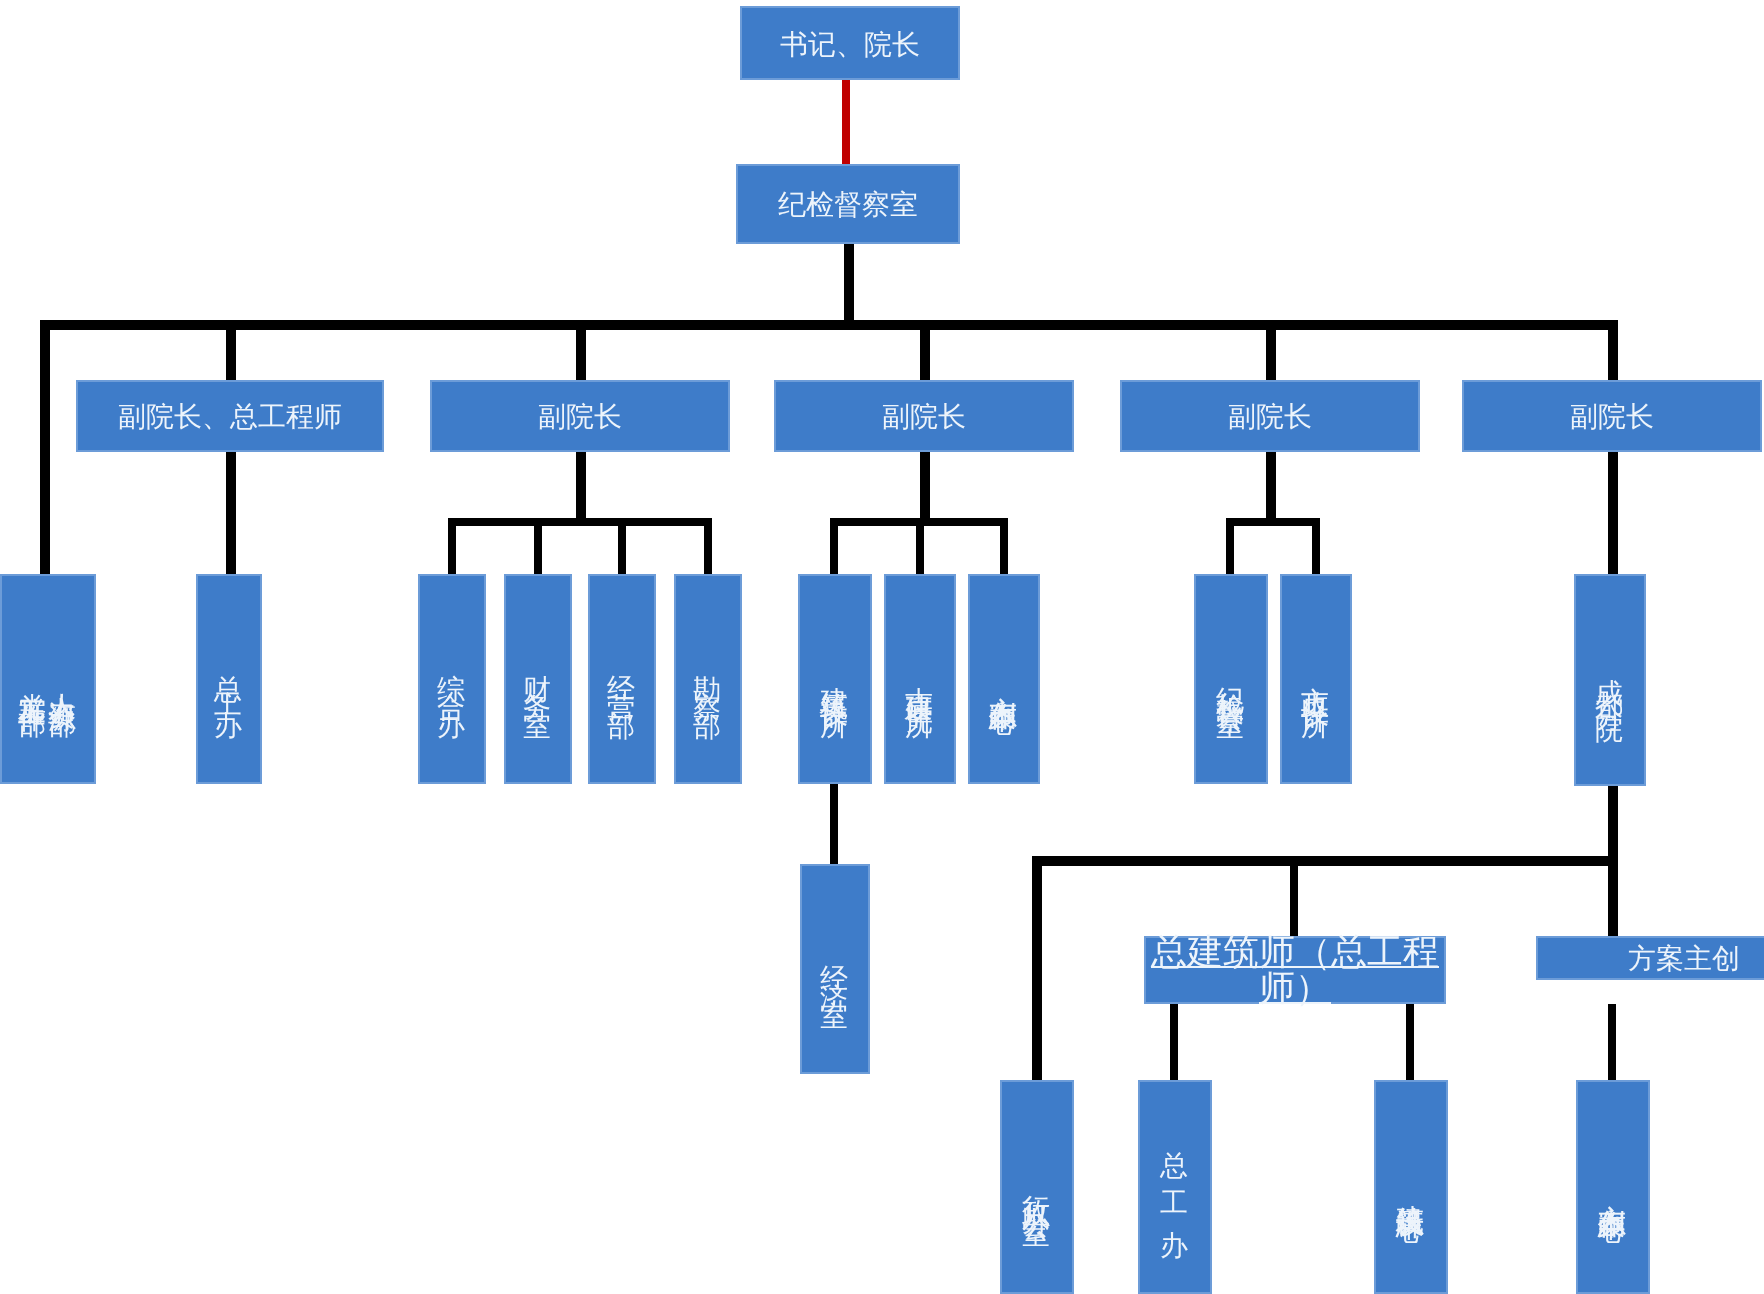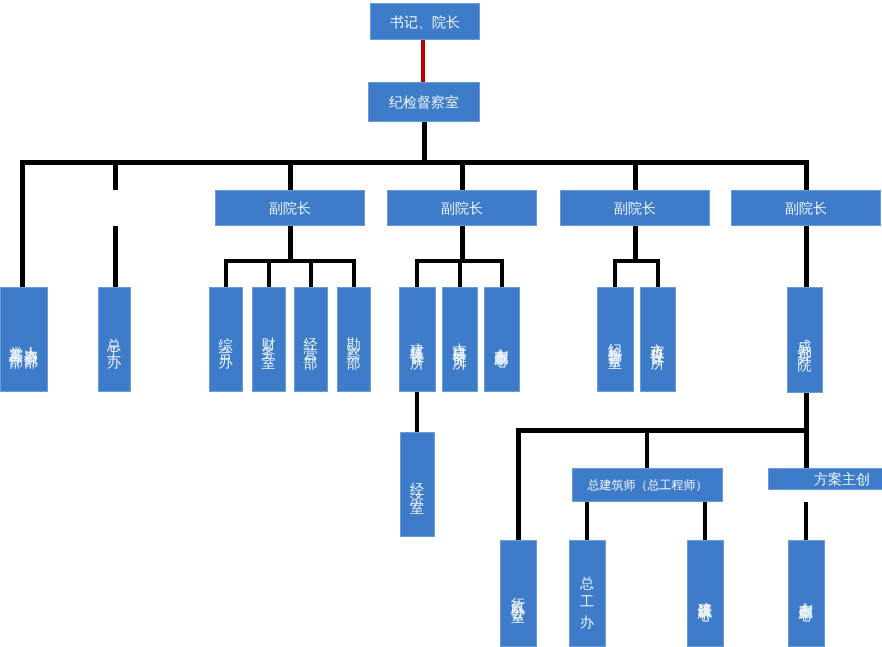--- a/index.html
+++ b/index.html
@@ -7,21 +7,21 @@
   .canvas{
     position:relative;width:882px;height:647px;background:#ffffff;overflow:hidden;
     font-family:"Liberation Sans","DejaVu Sans",sans-serif;
     --fill:#3E7CC9;--border:#6C9CD8;--text:#EDF4FB;--line:#000000;--redline:#C00000;
   }
   .box{
     position:absolute;background:var(--fill);border:1px solid var(--border);
     color:var(--text);display:flex;align-items:center;justify-content:center;
     font-size:14px;line-height:1;text-align:center;
   }
-  .box.small{font-size:12px;}
+  .box.small{font-size:18px;text-decoration:underline;}
   .vt{writing-mode:vertical-rl;text-orientation:upright;letter-spacing:3px;}
   .s1{letter-spacing:1px;}
   .s2{letter-spacing:2px;}
   .s6{letter-spacing:6px;}
   .s9{letter-spacing:9px;}
   .s20{letter-spacing:20px;}
   .two{gap:1px;}
   .l{position:absolute;background:var(--line);}
   .l.r{background:var(--redline);}
 </style>
@@ -66,20 +66,23 @@
   <div class="l" style="left:703px;top:502px;width:4px;height:38px"></div>
   <div class="l" style="left:804px;top:502px;width:4px;height:38px"></div>
 
   <div class="box" style="left:370px;top:3px;width:110px;height:37px">
     <span>书记、院长</span>
   </div>
   <div class="box" style="left:368px;top:82px;width:112px;height:40px">
     <span>纪检督察室</span>
   </div>
 
+  <div class="box" style="left:38px;top:190px;width:154px;height:36px">
+    <span>副院长、总工程师</span>
+  </div>
   <div class="box" style="left:215px;top:190px;width:150px;height:36px">
     <span>副院长</span>
   </div>
   <div class="box" style="left:387px;top:190px;width:150px;height:36px">
     <span>副院长</span>
   </div>
   <div class="box" style="left:560px;top:190px;width:150px;height:36px">
     <span>副院长</span>
   </div>
   <div class="box" style="left:731px;top:190px;width:150px;height:36px">

